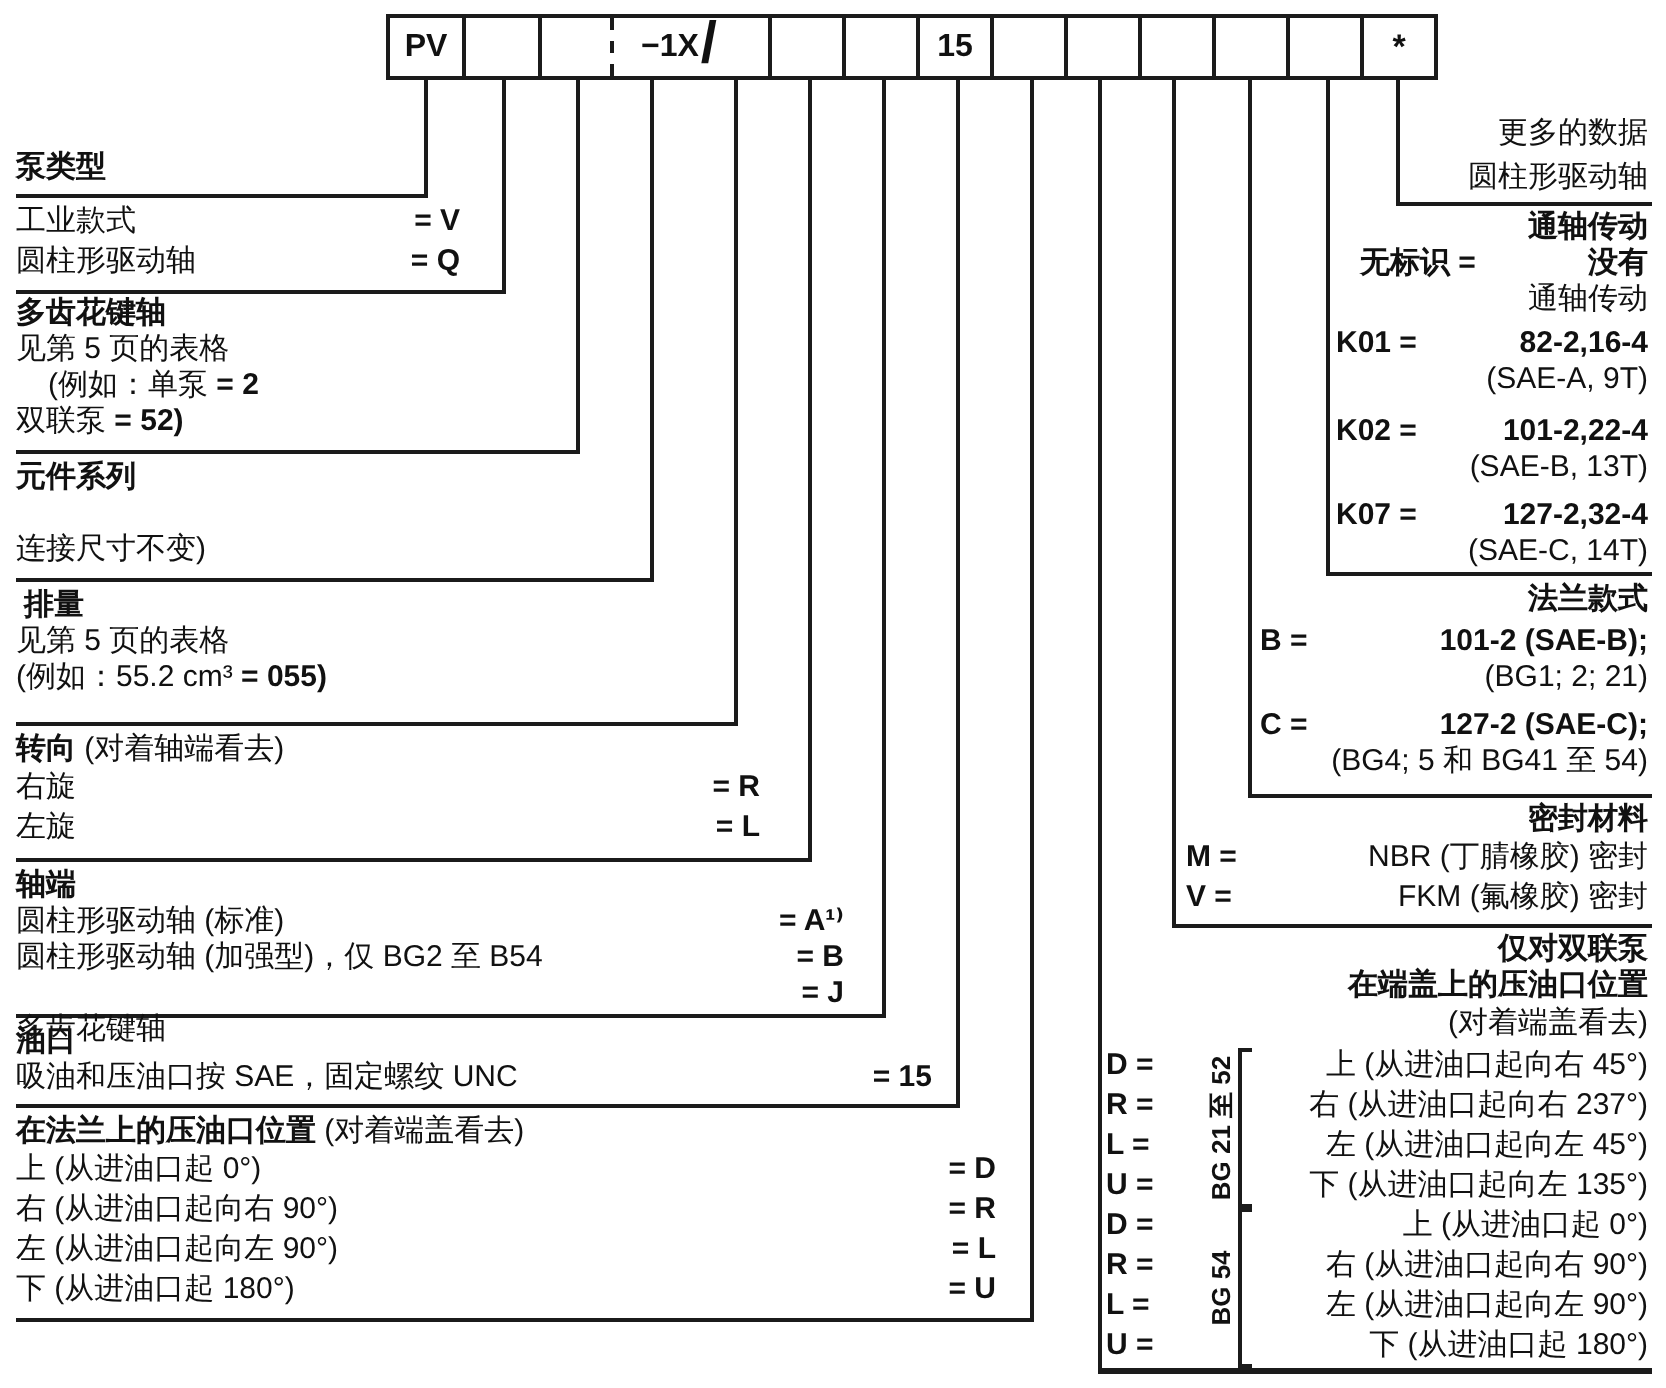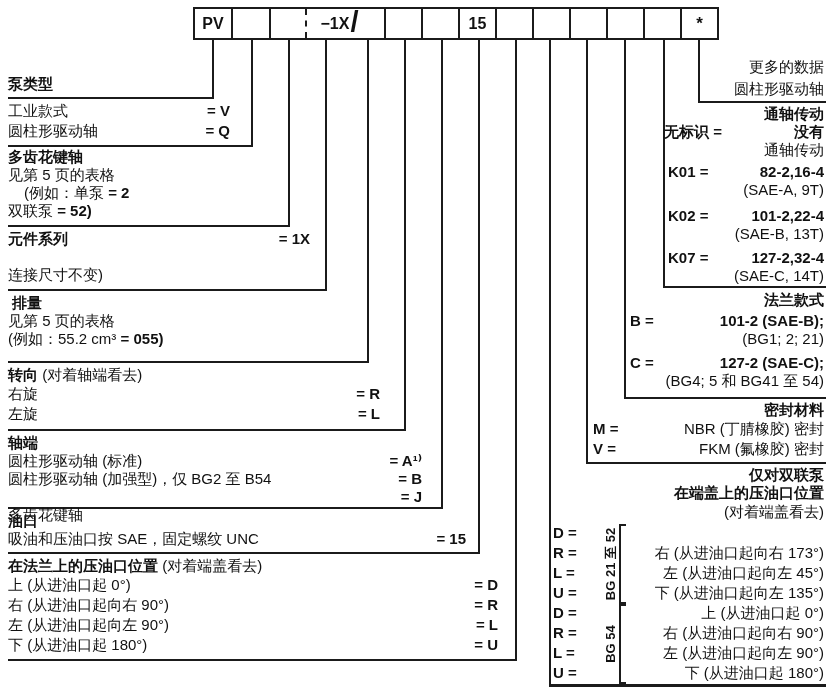--- a/index.html
+++ b/index.html
@@ -107,21 +107,20 @@
   <div class="t b ra" style="left:8px;top:103px;width:222px">= V</div>
   <div class="t" style="left:8px;top:123px">圆柱形驱动轴</div>
   <div class="t b ra" style="left:8px;top:123px;width:222px">= Q</div>
 
   <div class="t b" style="left:8px;top:149px">多齿花键轴</div>
   <div class="t" style="left:8px;top:167px">见第 5 页的表格</div>
   <div class="t" style="left:24px;top:185px"><span>(例如：单泵 </span><span class="b">= 2</span></div>
   <div class="t" style="left:8px;top:203px"><span>双联泵 </span><span class="b">= 52)</span></div>
 
   <div class="t b" style="left:8px;top:231px">元件系列</div>
-  <div class="t b ra" style="left:8px;top:231px;width:302px">= 1X</div>
   <div class="t" style="left:8px;top:267px">连接尺寸不变)</div>
 
   <div class="t b" style="left:12px;top:295px">排量</div>
   <div class="t" style="left:8px;top:313px">见第 5 页的表格</div>
   <div class="t" style="left:8px;top:331px"><span>(例如：55.2 cm³ </span><span class="b">= 055)</span></div>
 
   <div class="t" style="left:8px;top:367px"><span class="b">转向</span><span> (对着轴端看去)</span></div>
   <div class="t" style="left:8px;top:386px">右旋</div>
   <div class="t b ra" style="left:8px;top:386px;width:372px">= R</div>
   <div class="t" style="left:8px;top:406px">左旋</div>
@@ -146,21 +145,21 @@
   <div class="t b ra" style="left:8px;top:597px;width:490px">= R</div>
   <div class="t" style="left:8px;top:617px">左 (从进油口起向左 90°)</div>
   <div class="t b ra" style="left:8px;top:617px;width:490px">= L</div>
   <div class="t" style="left:8px;top:637px">下 (从进油口起 180°)</div>
   <div class="t b ra" style="left:8px;top:637px;width:490px">= U</div>
 
   <div class="t rr" style="top:59px">更多的数据</div>
   <div class="t rr" style="top:81px">圆柱形驱动轴</div>
 
   <div class="t b rr" style="top:106px">通轴传动</div>
-  <div class="t b" style="left:664px;top:124px">无标识 =</div>
+  <div class="t b" style="left:680px;top:124px">无标识 =</div>
   <div class="t b rr" style="top:124px">没有</div>
   <div class="t rr" style="top:142px">通轴传动</div>
   <div class="t b" style="left:668px;top:164px">K01 =</div>
   <div class="t b rr" style="top:164px">82-2,16-4</div>
   <div class="t rr" style="top:182px">(SAE-A, 9T)</div>
   <div class="t b" style="left:668px;top:208px">K02 =</div>
   <div class="t b rr" style="top:208px">101-2,22-4</div>
   <div class="t rr" style="top:226px">(SAE-B, 13T)</div>
   <div class="t b" style="left:668px;top:250px">K07 =</div>
   <div class="t b rr" style="top:250px">127-2,32-4</div>
@@ -178,22 +177,23 @@
   <div class="t b" style="left:593px;top:421px">M =</div>
   <div class="t rr" style="top:421px">NBR (丁腈橡胶) 密封</div>
   <div class="t b" style="left:593px;top:441px">V =</div>
   <div class="t rr" style="top:441px">FKM (氟橡胶) 密封</div>
 
   <div class="t b rr" style="top:467px">仅对双联泵</div>
   <div class="t b rr" style="top:485px">在端盖上的压油口位置</div>
   <div class="t rr" style="top:504px">(对着端盖看去)</div>
 
   <div class="t b" style="left:553px;top:525px">D =</div>
+  <div class="t rr" style="top:525px">上 (从进油口起向右 45°)</div>
   <div class="t b" style="left:553px;top:545px">R =</div>
-  <div class="t rr" style="top:545px">右 (从进油口起向右 173°)</div>
+  <div class="t rr" style="top:545px">右 (从进油口起向右 237°)</div>
   <div class="t b" style="left:553px;top:565px">L =</div>
   <div class="t rr" style="top:565px">左 (从进油口起向左 45°)</div>
   <div class="t b" style="left:553px;top:585px">U =</div>
   <div class="t rr" style="top:585px">下 (从进油口起向左 135°)</div>
   <div class="vlabel" style="left:571px;top:556px">BG 21 至 52</div>
   <div class="bracket" style="left:619px;top:524px;height:80px"></div>
 
   <div class="t b" style="left:553px;top:605px">D =</div>
   <div class="t rr" style="top:605px">上 (从进油口起 0°)</div>
   <div class="t b" style="left:553px;top:625px">R =</div>

